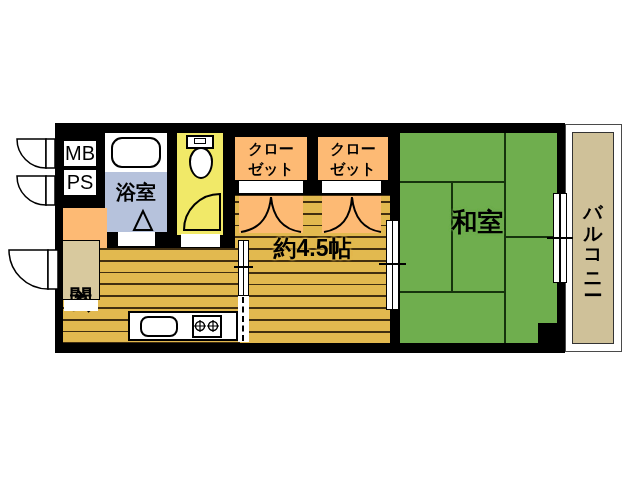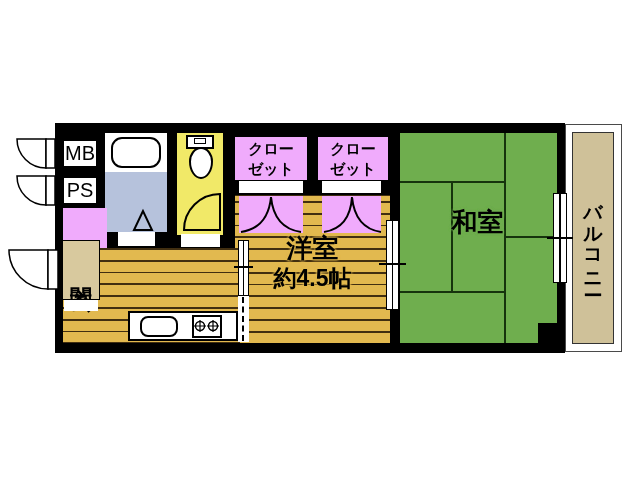--- a/index.html
+++ b/index.html
@@ -1,21 +1,21 @@
 <!DOCTYPE html>
 <html><head>
 <meta charset="utf-8">
 <style>
   html,body{margin:0;padding:0;background:#fff;}
   #stage{position:relative;width:640px;height:480px;background:#ffffff;overflow:hidden;
          font-family:"Liberation Sans",sans-serif;}
   .abs{position:absolute;box-sizing:border-box;}
   .black{background:#000;}
   .white{background:#fff;}
-  .mustard{background:#f0abfc;}
+  .mustard{background:#fdba74;}
   .striped{background-color:#e2b94f;
     background-image:repeating-linear-gradient(180deg,rgba(25,12,0,.8) 0,rgba(25,12,0,.8) 1.7px,transparent 1.7px,transparent 11.8px);}
   .offset6{background-position:0 6px;}
   .tatami{background:#6fae4e;}
   .tline{background:#16330d;}
   .label{color:#000;font-weight:600;text-align:center;}
   .halo-m{text-shadow:0 0 3px #e2b94f,0 0 3px #e2b94f,0 0 3px #e2b94f;}
   .halo-g{text-shadow:0 0 3px #6fae4e,0 0 3px #6fae4e,0 0 3px #6fae4e;}
   .vtext{writing-mode:vertical-rl;text-orientation:mixed;}
   .doorbox{background:#fff;border:1.5px solid #000;}
@@ -28,21 +28,21 @@
 <div id="stage">
 
   <div class="abs" style="left:565px;top:124px;width:57px;height:228px;background:#fff;border:1.5px solid #4a4a4a;"></div>
   <div class="abs" style="left:572px;top:132px;width:42px;height:212px;background:#cfc199;border:1.5px solid #333;"></div>
 
   <div class="abs black" style="left:55px;top:123px;width:510px;height:230px;"></div>
 
   <div class="abs white flexc" style="left:62px;top:139px;width:36px;height:29px;border:2px solid #000;">
     <span class="label" style="font-size:20px;font-weight:500;">MB</span>
   </div>
-  <div class="abs white flexc" style="left:62px;top:176px;width:36px;height:29px;border:2px solid #000;">
+  <div class="abs white flexc" style="left:62px;top:168px;width:36px;height:29px;border:2px solid #000;">
     <span class="label" style="font-size:20px;font-weight:500;">PS</span>
   </div>
 
   <div class="abs white" style="left:105px;top:133px;width:62px;height:99px;"></div>
   <div class="abs" style="left:105px;top:172px;width:62px;height:60px;background:#b6c2dc;"></div>
   <div class="abs white" style="left:111px;top:137px;width:50px;height:31px;border:2.5px solid #000;border-radius:11px;"></div>
   <div class="abs white" style="left:118px;top:232px;width:37px;height:14px;"></div>
 
   <div class="abs" style="left:177px;top:133px;width:46px;height:102px;background:#f1e968;"></div>
   <div class="abs white" style="left:186px;top:135px;width:28px;height:14px;border:2px solid #000;"></div>
@@ -124,23 +124,25 @@
     <path d="M324,232 Q350,228 352,197 M381,232 Q355,228 352,197" fill="none" stroke="#000" stroke-width="2"></path>
 
     <g stroke="#000" fill="#fff">
       <circle cx="200" cy="326" r="4.5" stroke-width="1.5"></circle>
       <path d="M200,320 L200,332 M194,326 L206,326" stroke-width="1.2"></path>
       <circle cx="213" cy="326" r="4.5" stroke-width="1.5"></circle>
       <path d="M213,320 L213,332 M207,326 L219,326" stroke-width="1.2"></path>
     </g>
   </svg>
 
+  <div class="abs label" style="left:105px;top:179px;width:62px;">
+    <span style="font-size:20px;">浴室</span>
+  </div>
 
   <div class="abs label halo-m" style="left:235px;top:233px;width:155px;">
-    <div style="font-size:26px;line-height:30px;">洋室</div>
     <div style="font-size:23px;line-height:31px;">約4.5帖</div>
   </div>
 
   <div class="abs label halo-g" style="left:399px;top:207px;width:157px;">
     <div style="font-size:26px;line-height:30px;">和室</div>
   </div>
 
   <div class="abs flexc" style="left:572px;top:132px;width:42px;height:212px;">
     <span class="label vtext" style="font-size:19px;font-weight:600;letter-spacing:2px;">バルコニー</span>
   </div>

